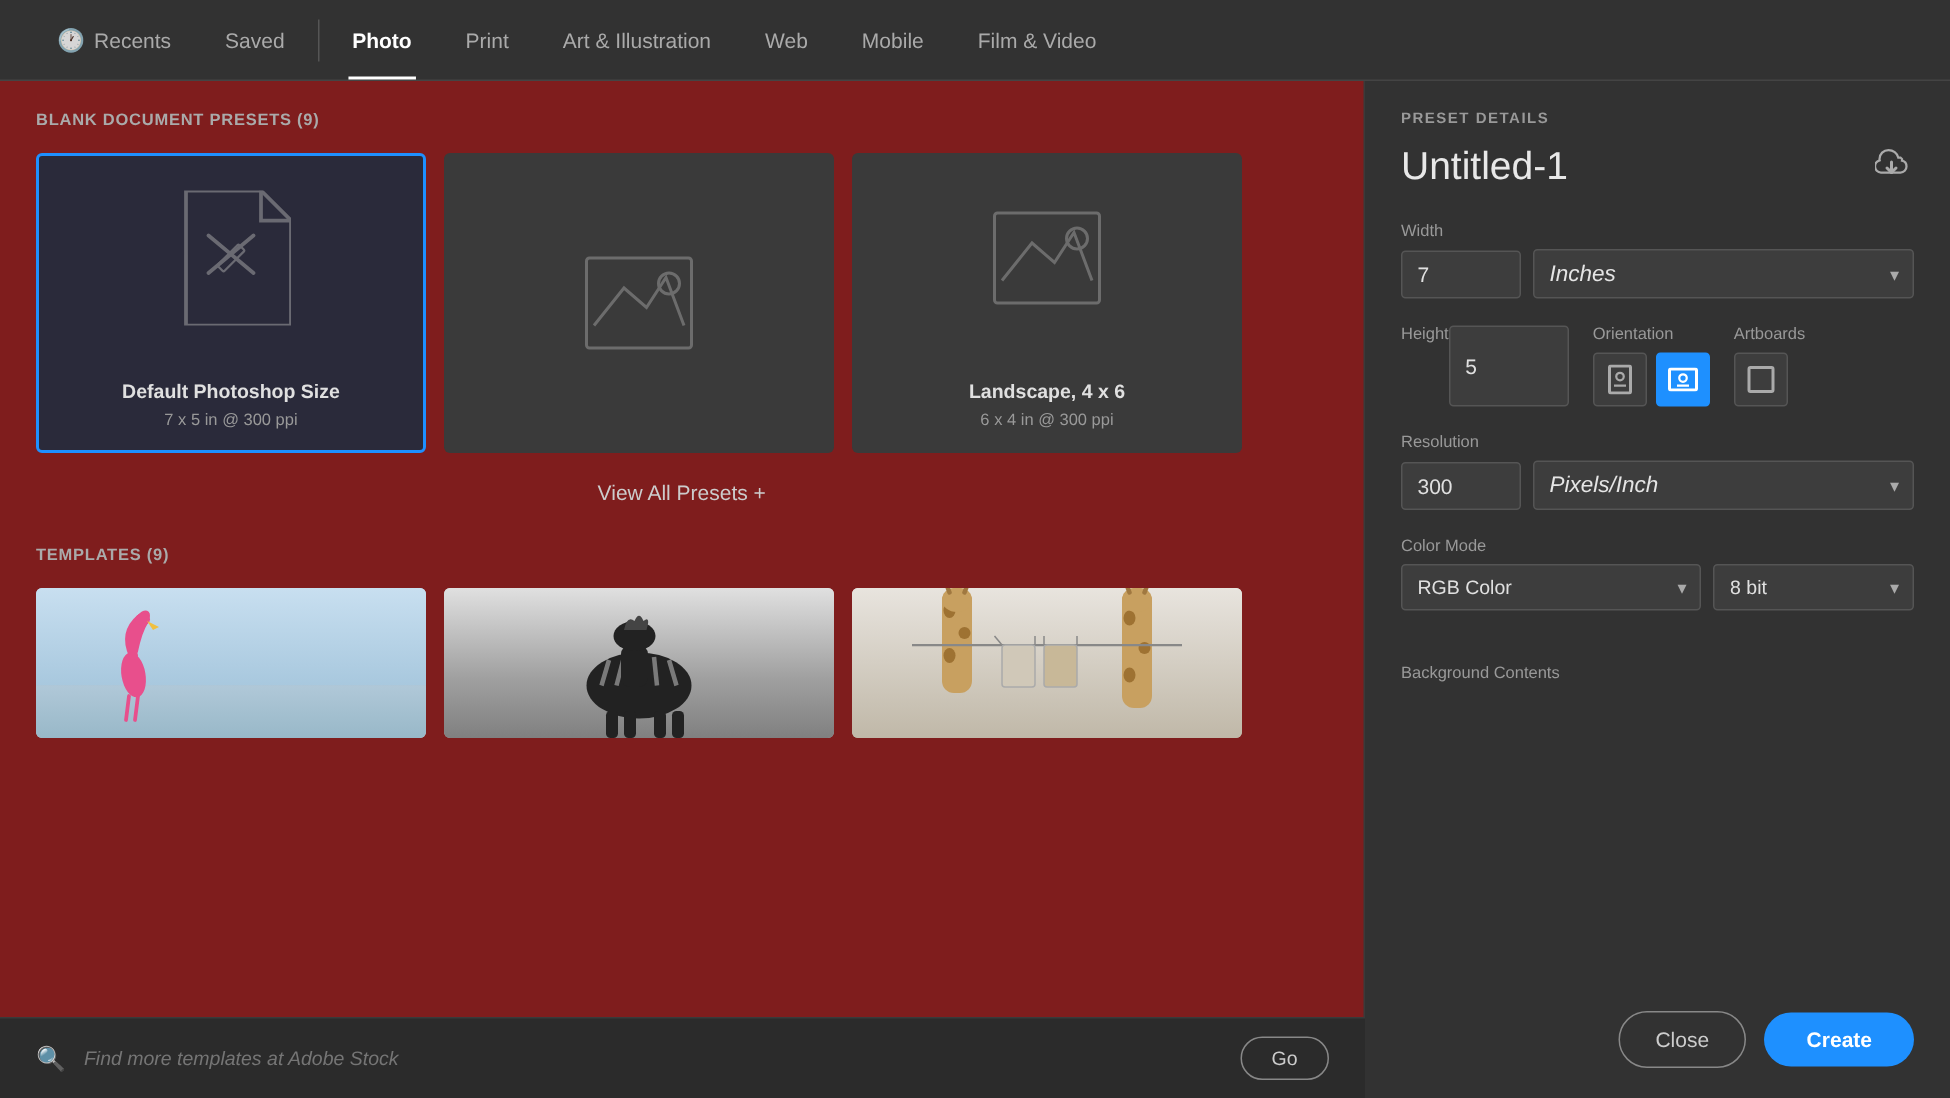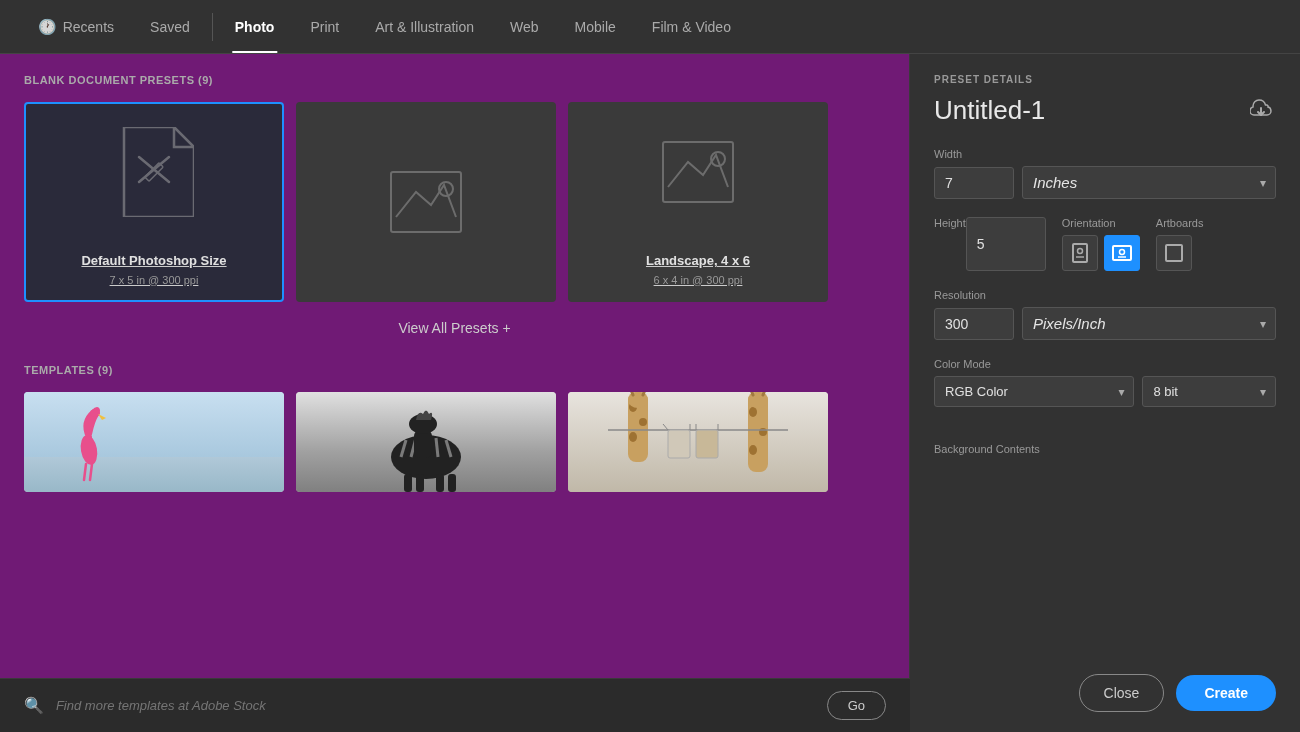--- a/index.html
+++ b/index.html
@@ -65,21 +65,21 @@
     
     .main-content {
       display: flex;
       flex: 1;
       overflow: hidden;
     }
 
     
     .left-panel {
       flex: 1;
-      background: #701a75;
+      background: #7f1d1d;
       overflow-y: auto;
       padding: 20px 24px;
       border-right: 1px solid #3a3a3a;
     }
     .left-panel::-webkit-scrollbar { width: 8px; }
     .left-panel::-webkit-scrollbar-track { background: #2b2b2b; }
     .left-panel::-webkit-scrollbar-thumb { background: #555; border-radius: 4px; }
 
     
     .section-header {
@@ -121,21 +121,20 @@
       justify-content: center;
       width: 100%;
     }
 
     .preset-label {
       padding: 12px 10px;
       text-align: center;
       color: #ccc;
       font-size: 13px;
       line-height: 1.4;
-      text-decoration: underline;
     }
     .preset-label .preset-name {
       font-weight: 600;
       color: #e0e0e0;
       margin-bottom: 2px;
     }
     .preset-label .preset-size {
       font-size: 11px;
       color: #999;
     }

